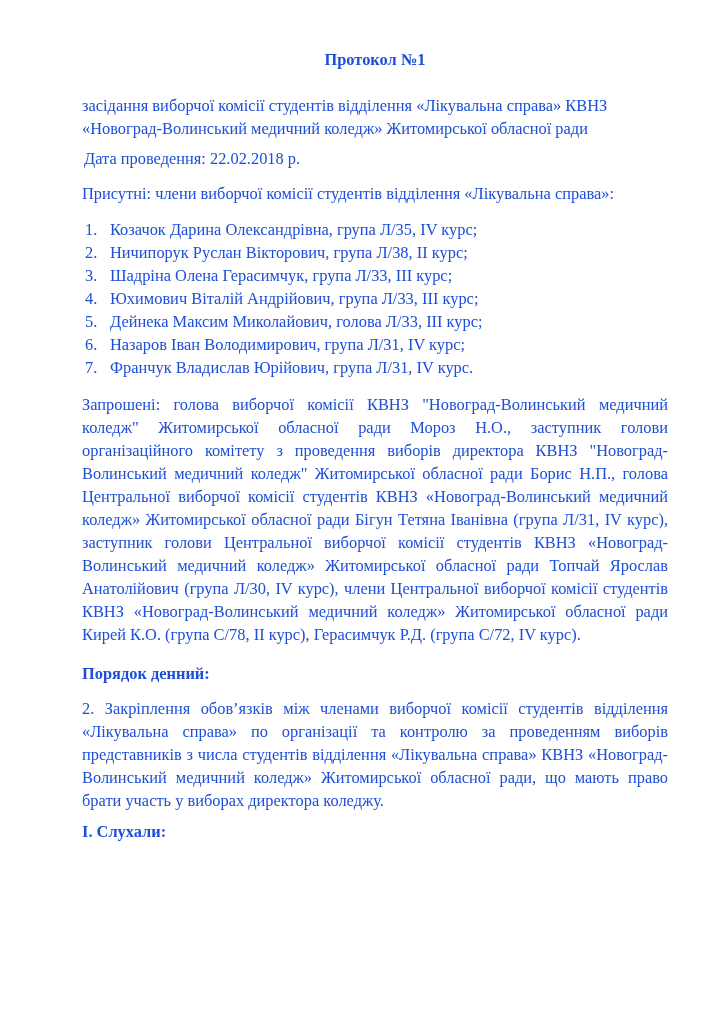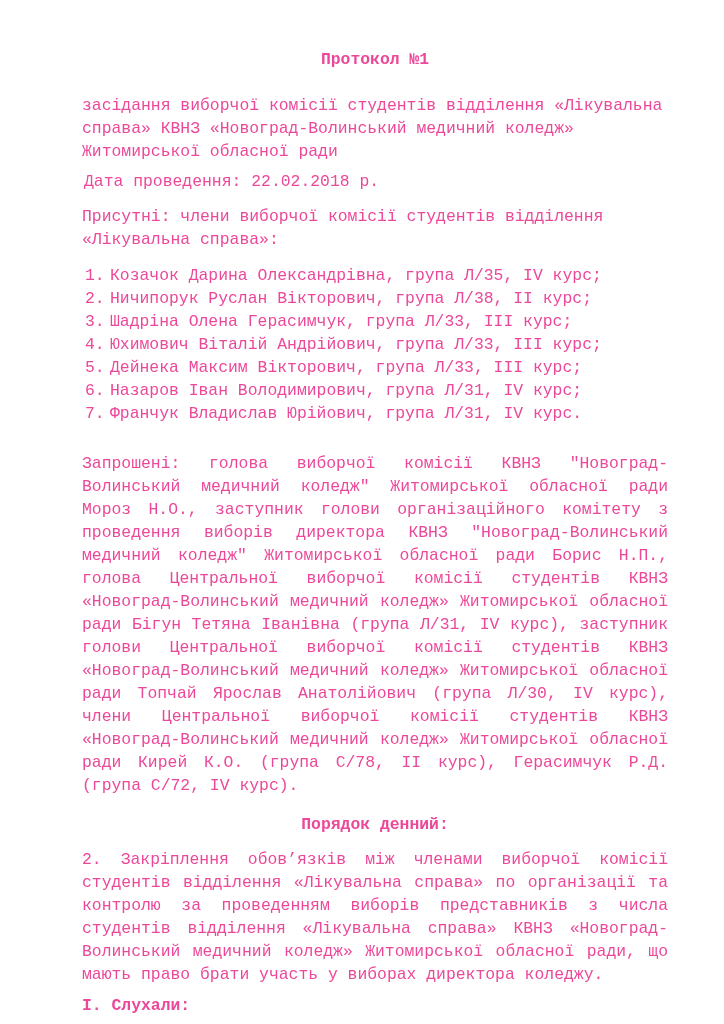--- a/index.html
+++ b/index.html
@@ -7,24 +7,24 @@
     padding: 0;
     background: #ffffff;
   }
   .page {
     position: relative;
     box-sizing: border-box;
     width: 724px;
     height: 1024px;
     background: #ffffff;
     padding: 48px 56px 0 82px;
-    font-family: Liberation Mono, monospace;
+    font-family: Liberation Serif, serif;
     font-size: 16.4px;
     line-height: 23px;
-    color: #ec4899;
+    color: #1d4ed8;
     overflow: hidden;
   }
   .doc-title {
     font-size: 16.4px;
     font-weight: bold;
     text-align: center;
     margin: 0 0 23px 0;
   }
   .subtitle {
     text-align: left;
@@ -33,21 +33,21 @@
   .date-line {
     margin: 0 0 12px 0;
     padding-left: 2px;
   }
   .attendees-heading {
     margin: 0 0 13px 0;
   }
   .attendees-list {
     list-style: none;
     counter-reset: att;
-    margin: 0 0 27px 0;
+    margin: 0 0 14px 0;
     padding: 0;
   }
   .attendees-list li {
     counter-increment: att;
     position: relative;
     padding-left: 28px;
   }
   .attendees-list li::before {
     content: counter(att) ".";
     position: absolute;
@@ -55,21 +55,21 @@
   }
   .justify {
     text-align: justify;
   }
   .invited-paragraph {
     margin: 0 0 16px 0;
   }
   .agenda-heading {
     font-size: 16.4px;
     font-weight: bold;
-    text-align: center;
+    text-align: left;
     margin: 0 0 12px 0;
   }
   .agenda-item {
     margin: 0 0 8px 0;
   }
   .section-heading {
     font-weight: bold;
     margin: 1px 0 0 0;
   }
 </style>
@@ -85,21 +85,21 @@
   <p class="date-line">Дата проведення: 22.02.2018 р.</p>
 
   <p class="attendees-heading">Присутні: члени виборчої комісії студентів відділення «Лікувальна справа»:</p>
 
   <ol class="attendees-list">
 
   <li>Козачок Дарина Олександрівна, група Л/35, IV курс;</li>
       <li>Ничипорук Руслан Вікторович, група Л/38, II курс;</li>
       <li>Шадріна Олена Герасимчук, група Л/33, III курс;</li>
       <li>Юхимович Віталій Андрійович, група Л/33, III курс;</li>
-      <li>Дейнека Максим Вікторович, група Л/33, III курс;</li>
+      <li>Дейнека Максим Миколайович, голова Л/33, III курс;</li>
       <li>Назаров Іван Володимирович, група Л/31, IV курс;</li>
       <li>Франчук Владислав Юрійович, група Л/31, IV курс.</li>
     </ol>
 
   <p class="justify invited-paragraph">Запрошені: голова виборчої комісії КВНЗ "Новоград-Волинський медичний коледж" Житомирської обласної ради Мороз Н.О., заступник голови організаційного комітету з проведення виборів директора КВНЗ "Новоград-Волинський медичний коледж" Житомирської обласної ради Борис Н.П., голова Центральної виборчої комісії студентів КВНЗ «Новоград-Волинський медичний коледж» Житомирської обласної ради Бігун Тетяна Іванівна (група Л/31, IV курс), заступник голови Центральної виборчої комісії студентів КВНЗ «Новоград-Волинський медичний коледж» Житомирської обласної ради Топчай Ярослав Анатолійович (група Л/30, IV курс), члени Центральної виборчої комісії студентів КВНЗ «Новоград-Волинський медичний коледж» Житомирської обласної ради Кирей К.О. (група С/78, II курс), Герасимчук Р.Д. (група С/72, IV курс).</p>
 
   <h2 class="agenda-heading">Порядок денний:</h2>
 
   <div>
 

